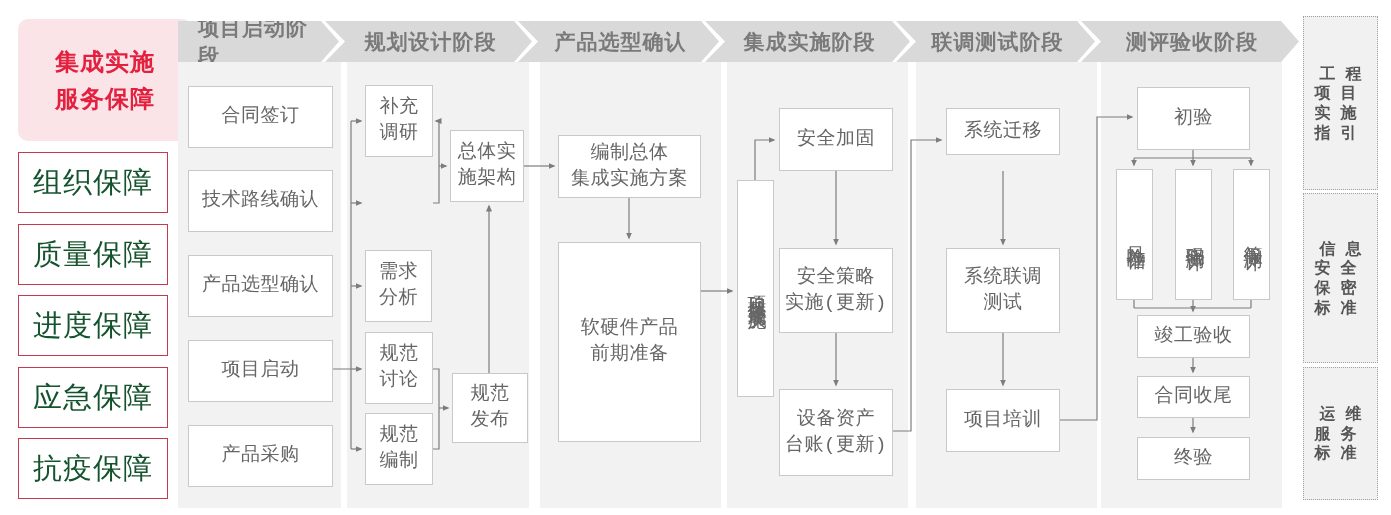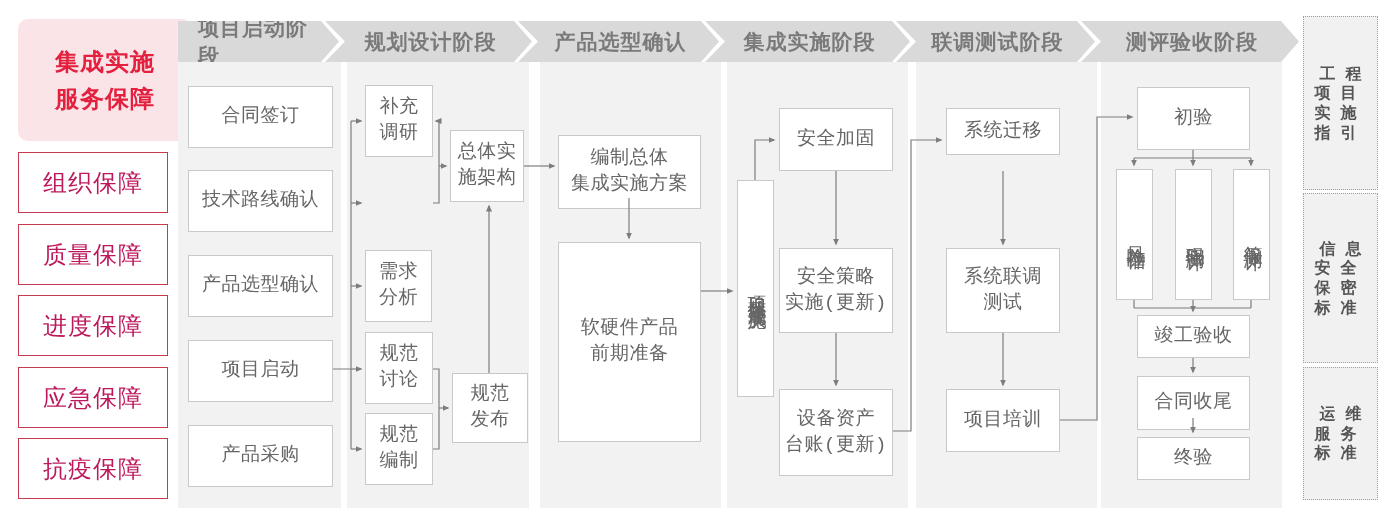--- a/index.html
+++ b/index.html
@@ -12,21 +12,21 @@
     position:absolute;left:18px;top:19px;width:174px;height:122px;
     background:#fae4e8;border-radius:10px;
     display:flex;align-items:center;justify-content:center;text-align:center;
     color:#e4203f;font-weight:bold;font-size:24px;line-height:1.55;
     white-space:pre-line;letter-spacing:1px;
   }
   .side-box{
     position:absolute;left:18px;width:150px;height:61px;box-sizing:border-box;
     background:#ffffff;border:1.5px solid #c63a50;
     display:flex;align-items:center;justify-content:center;
-    color:#be185d;font-size:24px;letter-spacing:1px;
+    color:#14532d;font-size:29px;letter-spacing:1px;
   }
   
   .panel{position:absolute;top:62px;height:446px;background:#f2f2f2;}
   
   .banner{
     position:absolute;top:21px;height:41px;background:#d9d9d9;
     display:flex;align-items:center;justify-content:center;box-sizing:border-box;
     color:#7a7a7a;font-weight:bold;font-size:21px;letter-spacing:1px;
     padding-left:20px;padding-right:16px;
     clip-path:polygon(0 0,calc(100% - 18px) 0,100% 50%,calc(100% - 18px) 100%,0 100%,20px 50%);
@@ -94,21 +94,21 @@
 分析</div>
   <div class="node" style="left:365px;top:332px;width:68px;height:72px">规范
 讨论</div>
   <div class="node" style="left:365px;top:413px;width:68px;height:72px">规范
 编制</div>
   <div class="node" style="left:450px;top:130px;width:74px;height:72px">总体实
 施架构</div>
   <div class="node" style="left:452px;top:373px;width:76px;height:70px">规范
 发布</div>
 
-  <div class="node" style="left:558px;top:135px;width:143px;height:74px">编制总体
+  <div class="node" style="left:558px;top:135px;width:143px;height:63px">编制总体
 集成实施方案</div>
   <div class="node" style="left:558px;top:242px;width:143px;height:200px">软硬件产品
 前期准备</div>
 
   <div class="node vnode" style="left:737px;top:180px;width:37px;height:217px">项目整体集成实施</div>
   <div class="node" style="left:779px;top:108px;width:114px;height:63px">安全加固</div>
   <div class="node" style="left:779px;top:248px;width:114px;height:85px">安全策略
 实施(更新)</div>
   <div class="node" style="left:779px;top:389px;width:114px;height:87px">设备资产
 台账(更新)</div>
@@ -116,21 +116,21 @@
   <div class="node" style="left:946px;top:108px;width:114px;height:47px">系统迁移</div>
   <div class="node" style="left:946px;top:248px;width:114px;height:85px">系统联调
 测试</div>
   <div class="node" style="left:946px;top:389px;width:114px;height:63px">项目培训</div>
 
   <div class="node" style="left:1137px;top:87px;width:113px;height:63px">初验</div>
   <div class="node vnode" style="left:1116px;top:169px;width:37px;height:131px">风险评估</div>
   <div class="node vnode" style="left:1175px;top:169px;width:37px;height:131px">密码测评</div>
   <div class="node vnode" style="left:1233px;top:169px;width:37px;height:131px">等保测评</div>
   <div class="node" style="left:1137px;top:315px;width:113px;height:43px">竣工验收</div>
-  <div class="node" style="left:1137px;top:376px;width:113px;height:54px">合同收尾</div>
+  <div class="node" style="left:1137px;top:376px;width:113px;height:42px">合同收尾</div>
   <div class="node" style="left:1137px;top:437px;width:113px;height:43px">终验</div>
 
   <div class="sbox" style="top:16px;height:174px">工程
 项目
 实施
 指引</div>
   <div class="sbox" style="top:193px;height:170px">信息
 安全
 保密
 标准</div>

